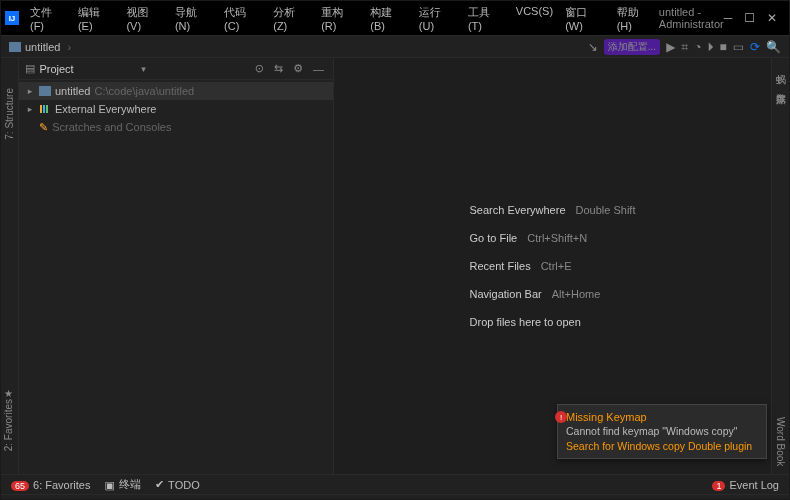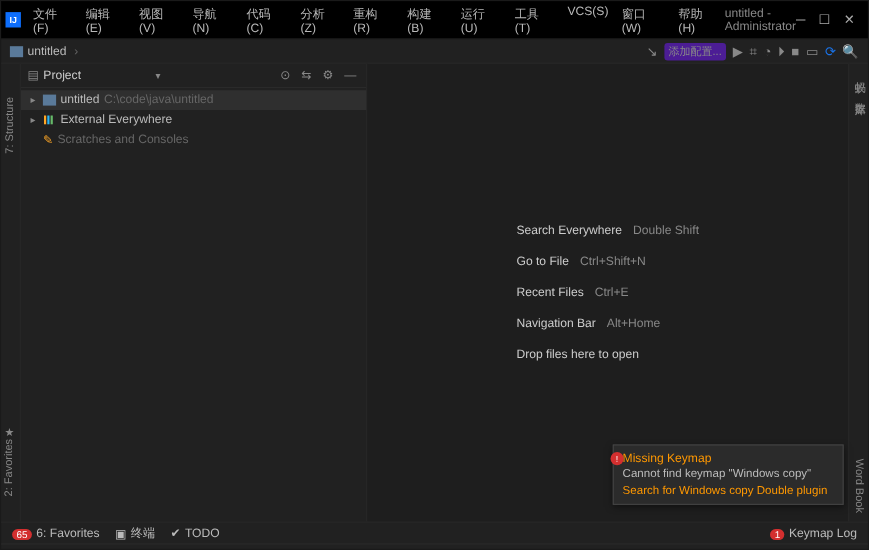--- a/index.html
+++ b/index.html
@@ -204,21 +204,21 @@
     <span>▣</span>
     <span>终端</span>
   </div>
   <div class="item">
     <span>✔</span>
     <span>TODO</span>
   </div>
   <div class="spacer"></div>
   <div class="item">
     <span class="badge">1</span>
-    <span>Keymap Log</span>
+    <span>Event Log</span>
   </div>
 </div>
 
 <div class="statusbar">
   <span>▫</span>
   <span style="flex:1"></span>
   <span class="dot-blue"></span>
   <span class="sm">Material Recent</span>
   <span class="dot-orange"></span>
 </div>

